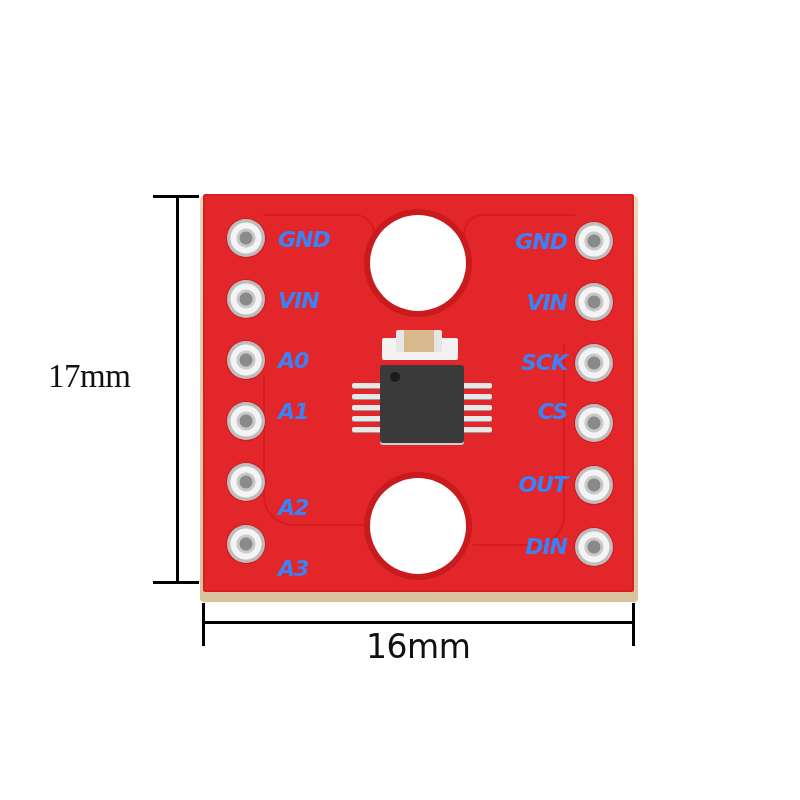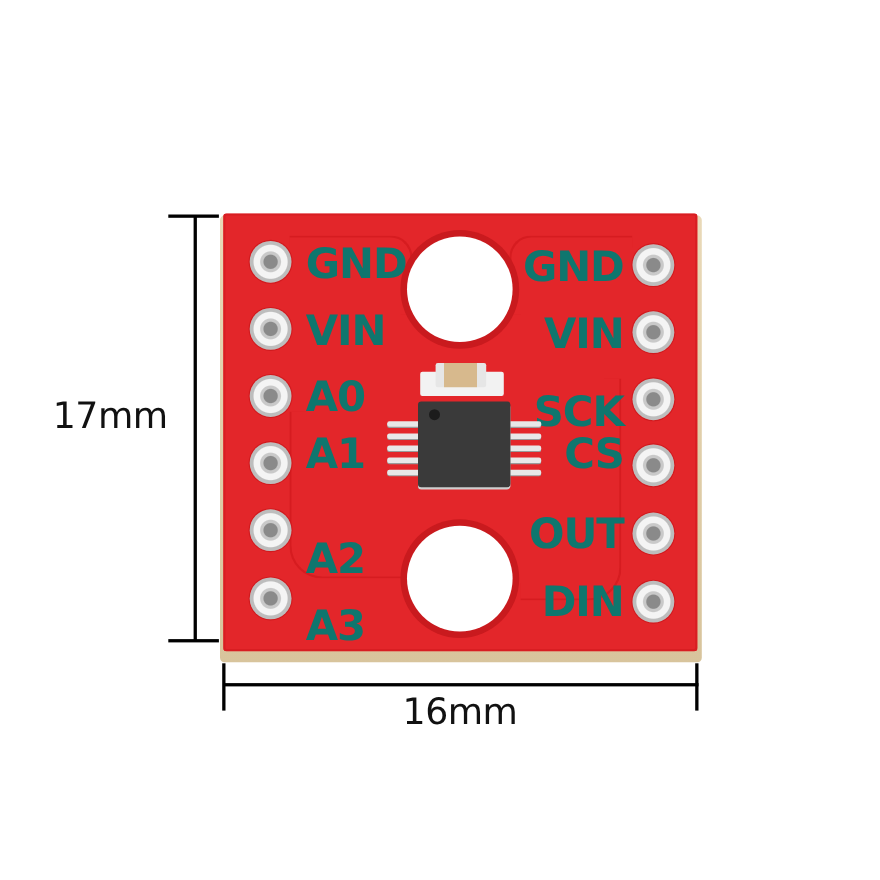--- a/index.html
+++ b/index.html
@@ -7,37 +7,37 @@
   .abs { position: absolute; }
 
   
   .dim-v { left: 176px; top: 196px; width: 3px; height: 387px; background: #000; }
   .dim-v-top { left: 153px; top: 195px; width: 46px; height: 3px; background: #000; }
   .dim-v-bot { left: 153px; top: 581px; width: 46px; height: 3px; background: #000; }
   .dim-h { left: 203px; top: 621px; width: 432px; height: 3px; background: #000; }
   .dim-h-left { left: 202px; top: 603px; width: 3px; height: 43px; background: #000; }
   .dim-h-right { left: 632px; top: 603px; width: 3px; height: 43px; background: #000; }
   .dim-label { font-size: 33px; color: #111; font-family: "DejaVu Sans", sans-serif; letter-spacing: -0.5px; }
-  .lbl-h { left: 48px; top: 358px; }
+  .lbl-h { left: 48px; top: 358px; font-family: Liberation Serif, serif; }
   .lbl-w { left: 366px; top: 627px; }
 
   
   .board-edge { left: 200px; top: 196px; width: 438px; height: 406px; background: linear-gradient(#e9d9b8, #d8c49c); border-radius: 4px; }
   .board { left: 203px; top: 194px; width: 431px; height: 398px; background: #e3262a; border-radius: 3px; box-shadow: inset 0 0 0 2px #d81e22; }
   .trace { position: absolute; border: 2px solid #cc1418; opacity: .55; }
 
   .hole { position: absolute; width: 96px; height: 96px; border-radius: 50%; background: #ffffff; box-shadow: 0 0 0 6px #c91a1e; }
   .hole-top { left: 370px; top: 215px; }
   .hole-bot { left: 370px; top: 478px; }
 
   .pad { position: absolute; width: 38px; height: 38px; border-radius: 50%; background: radial-gradient(circle at 50% 50%, #8a8a8a 0 6px, #c9c9c9 7px 9px, #f4f4f4 10px 15px, #bdbdbd 16px 19px); box-shadow: 0 0 0 1px #d01a1e; }
   .pad-l { left: 227px; }
   .pad-r { left: 575px; }
 
-  .pin-label { position: absolute; color: #0f766e; font-weight: bold; font-size: 38px; line-height: 32px; font-family: "DejaVu Sans", sans-serif; letter-spacing: -1px; }
+  .pin-label { position: absolute; color: #3b82f6; font-weight: bold; font-size: 22px; line-height: 32px; font-family: "DejaVu Sans", sans-serif; letter-spacing: -1px; font-style: italic; }
   .lab-l { left: 278px; }
   .lab-r { right: 233px; text-align: right; }
 
   
   .cap { left: 396px; top: 330px; width: 46px; height: 22px; background: linear-gradient(90deg, #e6e6e6 0 8px, #d7b98d 8px 38px, #e6e6e6 38px); border-radius: 2px; }
   .cap-pad { left: 382px; top: 338px; width: 76px; height: 22px; background: #f2f2f2; border-radius: 2px; }
   .chip { left: 380px; top: 365px; width: 84px; height: 78px; background: #3a3a3a; border-radius: 3px; box-shadow: 0 2px 0 #cfcfcf; }
   .chip-dot { left: 390px; top: 372px; width: 10px; height: 10px; border-radius: 50%; background: #1c1c1c; }
   .lead { position: absolute; width: 30px; height: 5px; background: #e8e8e8; border-radius: 2px; box-shadow: 0 1px 0 #9a9a9a; }
 </style>
@@ -81,21 +81,21 @@
 
 <div class="pin-label lab-l" style="top:224px;">GND</div>
 <div class="pin-label lab-l" style="top:285px;">VIN</div>
 <div class="pin-label lab-l" style="top:345px;">A0</div>
 <div class="pin-label lab-l" style="top:396px;">A1</div>
 <div class="pin-label lab-l" style="top:492px;">A2</div>
 <div class="pin-label lab-l" style="top:553px;">A3</div>
 
 <div class="pin-label lab-r" style="top:226px;">GND</div>
 <div class="pin-label lab-r" style="top:287px;">VIN</div>
-<div class="pin-label lab-r" style="top:358px;margin-left:29px;">SCK</div>
+<div class="pin-label lab-r" style="top:347px;margin-left:29px;">SCK</div>
 <div class="pin-label lab-r" style="top:396px;">CS</div>
 <div class="pin-label lab-r" style="top:469px;">OUT</div>
 <div class="pin-label lab-r" style="top:531px;text-align:right;">DIN</div>
 
 <div class="abs cap-pad"></div>
 <div class="abs cap"></div>
 
 <div class="lead" style="left:352px;top:383px;"></div>
 <div class="lead" style="left:352px;top:394px;"></div>
 <div class="lead" style="left:352px;top:405px;"></div>

